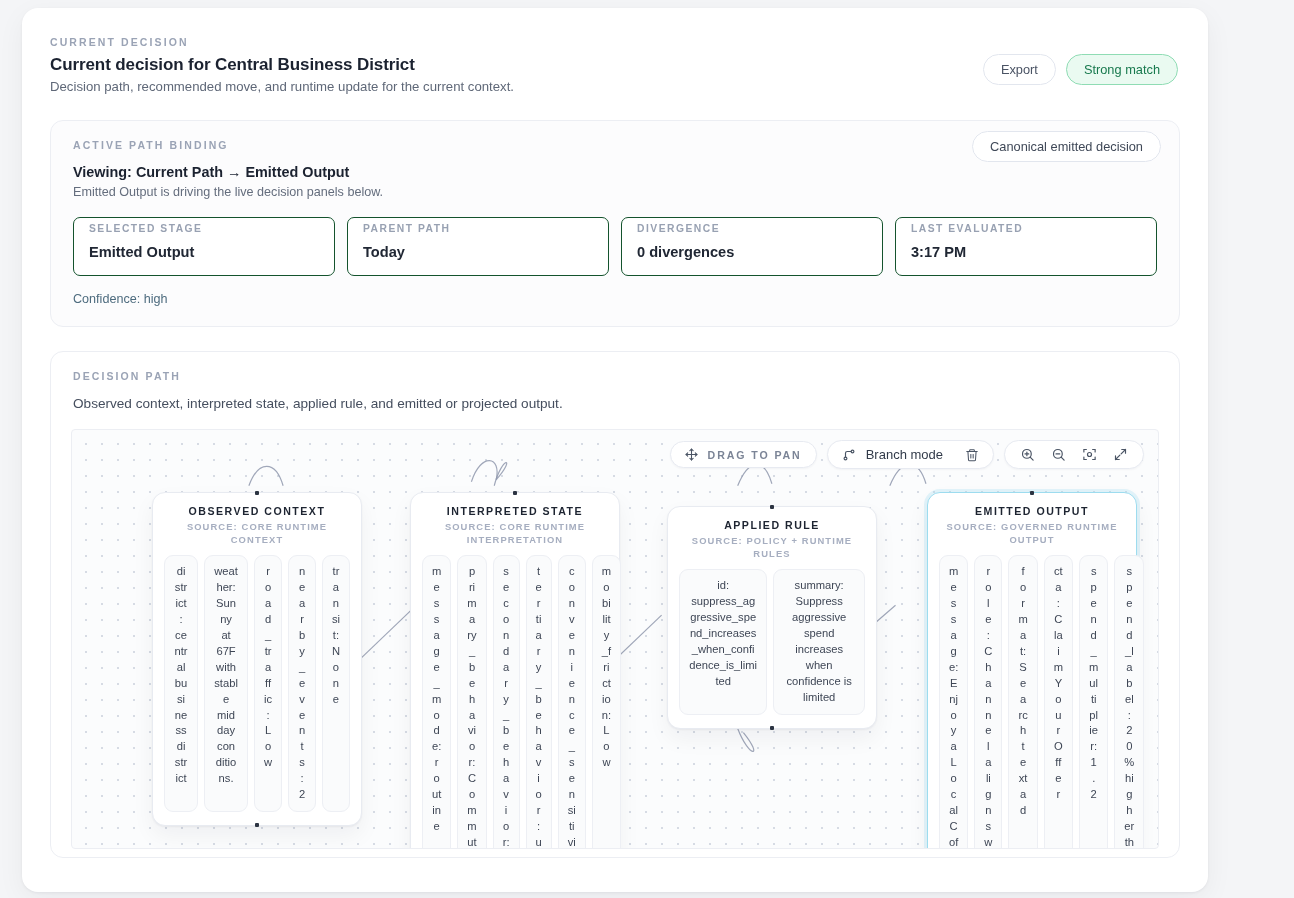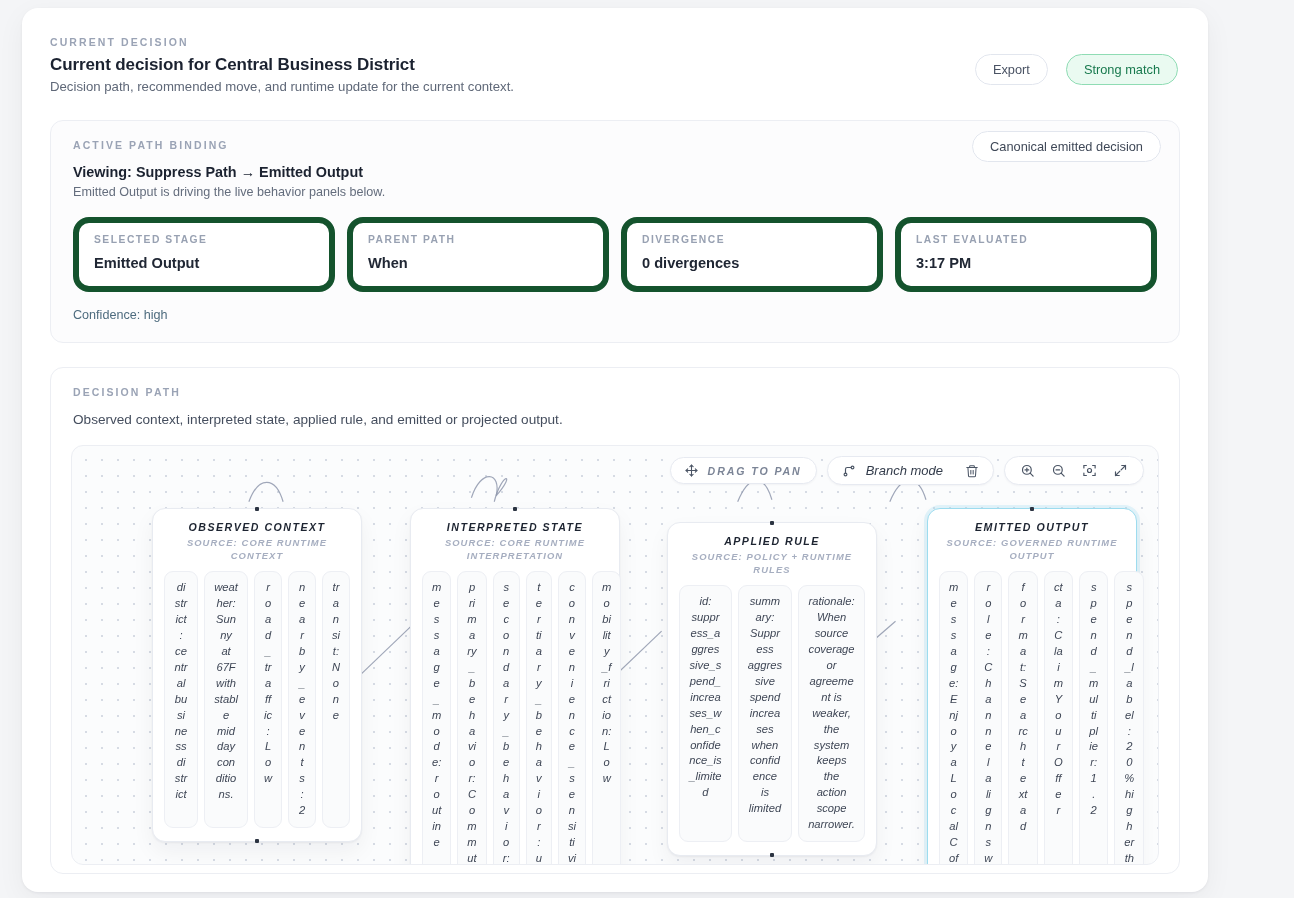--- a/index.html
+++ b/index.html
@@ -26,21 +26,21 @@
     font-size: 10.5px; font-weight: 700; letter-spacing: 2.1px;
     color: #9aa3b5; text-transform: uppercase;
   }
   .hdr-title {
     font-size: 17px; font-weight: 700; color: #1b2230;
     margin-top: 7px; letter-spacing: -.1px;
   }
   .hdr-sub { font-size: 13.2px; color: #5f6878; margin-top: 4px; }
   .hdr-actions {
     position: absolute; right: 30px; top: 46px;
-    display: flex; gap: 18px; align-items: center;
+    display: flex; gap: 10px; align-items: center;
   }
   .pill {
     border: 1px solid #e2e6ee; background: #fff; border-radius: 999px;
     padding: 7px 17px; font-size: 12.8px; color: #3f4857; cursor: pointer;
     white-space: nowrap;
   }
   .pill.green {
     border-color: #8fdcb4; background: #eafaf1; color: #18794e;
   }
   .pill.ghost { color: #4a5364; }
@@ -65,47 +65,46 @@
   .sec-sub { font-size: 12.6px; color: #646d7d; margin-top: 5px; }
   .sec-desc { font-size: 13.6px; color: #454e5e; margin-top: 14px; }
   .sec-badge { position: absolute; right: 18px; top: 16px; }
 
   
   .metrics {
     display: grid; grid-template-columns: repeat(4, 1fr);
     gap: 12px; margin-top: 18px;
   }
   .metric {
-    border: 6px solid #14532d; border-radius: 16px;
-    background: #ffffff; padding: 11px 15px 15px 15px;
+    border: 1px solid #14532d; border-radius: 7px;
+    background: #ffffff; padding: 5px 15px 15px 15px;
   }
   .metric-label {
     font-size: 10.3px; font-weight: 600; letter-spacing: 1.5px;
     color: #98a1b2; text-transform: uppercase;
   }
   .metric-value {
     font-size: 14.6px; font-weight: 700; color: #202734; margin-top: 10px;
   }
   .confidence {
     font-size: 12.6px; color: #4d6b7e; margin-top: 16px;
   }
 
   
   .canvas-wrap {
     margin: 18px 20px 8px 20px;
     height: 420px;
     border: 1px solid #eceef3;
-    border-radius: 12px;
+    border-radius: 4px;
     background-color: #fbfcfd;
     background-image: radial-gradient(#d6dbe4 1px, transparent 1.1px);
     background-size: 16px 16px;
     background-position: 6px 6px;
     position: relative;
     overflow: hidden;
-    font-style: italic;
   }
   .canvas-toolbar {
     position: absolute; top: 10px; right: 14px;
     display: flex; gap: 10px; align-items: center; z-index: 6;
   }
   .tb-group {
     display: flex; align-items: center; gap: 10px;
     background: #fff; border: 1px solid #e7eaf1; border-radius: 999px;
     padding: 6px 14px;
     box-shadow: 0 1px 2px rgba(16,24,40,.04);
@@ -174,31 +173,31 @@
       <span class="pill green">Strong match</span>
     </div>
   </div>
 
   <div class="section">
     <div class="sec-pad">
       <div class="sec-eyebrow">ACTIVE PATH BINDING</div>
       <div class="sec-badge">
         <span class="pill">Canonical emitted decision</span>
       </div>
-      <div class="sec-title">Viewing: Suppress Path → Emitted Output</div>
-      <div class="sec-sub">Emitted Output is driving the live behavior panels below.</div>
+      <div class="sec-title">Viewing: Current Path → Emitted Output</div>
+      <div class="sec-sub">Emitted Output is driving the live decision panels below.</div>
 
       <div class="metrics">
         <div class="metric">
           <div class="metric-label">SELECTED STAGE</div>
           <div class="metric-value">Emitted Output</div>
         </div>
         <div class="metric">
           <div class="metric-label">PARENT PATH</div>
-          <div class="metric-value">When</div>
+          <div class="metric-value">Today</div>
         </div>
         <div class="metric">
           <div class="metric-label">DIVERGENCE</div>
           <div class="metric-value">0 divergences</div>
         </div>
         <div class="metric">
           <div class="metric-label">LAST EVALUATED</div>
           <div class="metric-value">3:17 PM</div>
         </div>
       </div>
@@ -330,21 +329,20 @@
       </div>
 
       <div class="node" style="left:595px; top:76px;">
         <span class="port top"></span>
         <span class="port bot"></span>
         <div class="node-title">APPLIED RULE</div>
         <div class="node-src">SOURCE: POLICY + RUNTIME RULES</div>
         <div class="fields">
           <div class="field">id: suppress_aggressive_spend_increases_when_confidence_is_limited</div>
           <div class="field">summary: Suppress aggressive spend increases when confidence is limited</div>
-          <div class="field">rationale: When source coverage or agreement is weaker, the system keeps the action scope narrower.</div>
         </div>
       </div>
 
       <div class="node active" style="left:855px; top:62px;">
         <span class="port top"></span>
 
         <div class="node-title">EMITTED OUTPUT</div>
         <div class="node-src">SOURCE: GOVERNED RUNTIME OUTPUT</div>
         <div class="fields">
           <div class="field">message: Enjoy a Local Coffee Offer Today</div>

